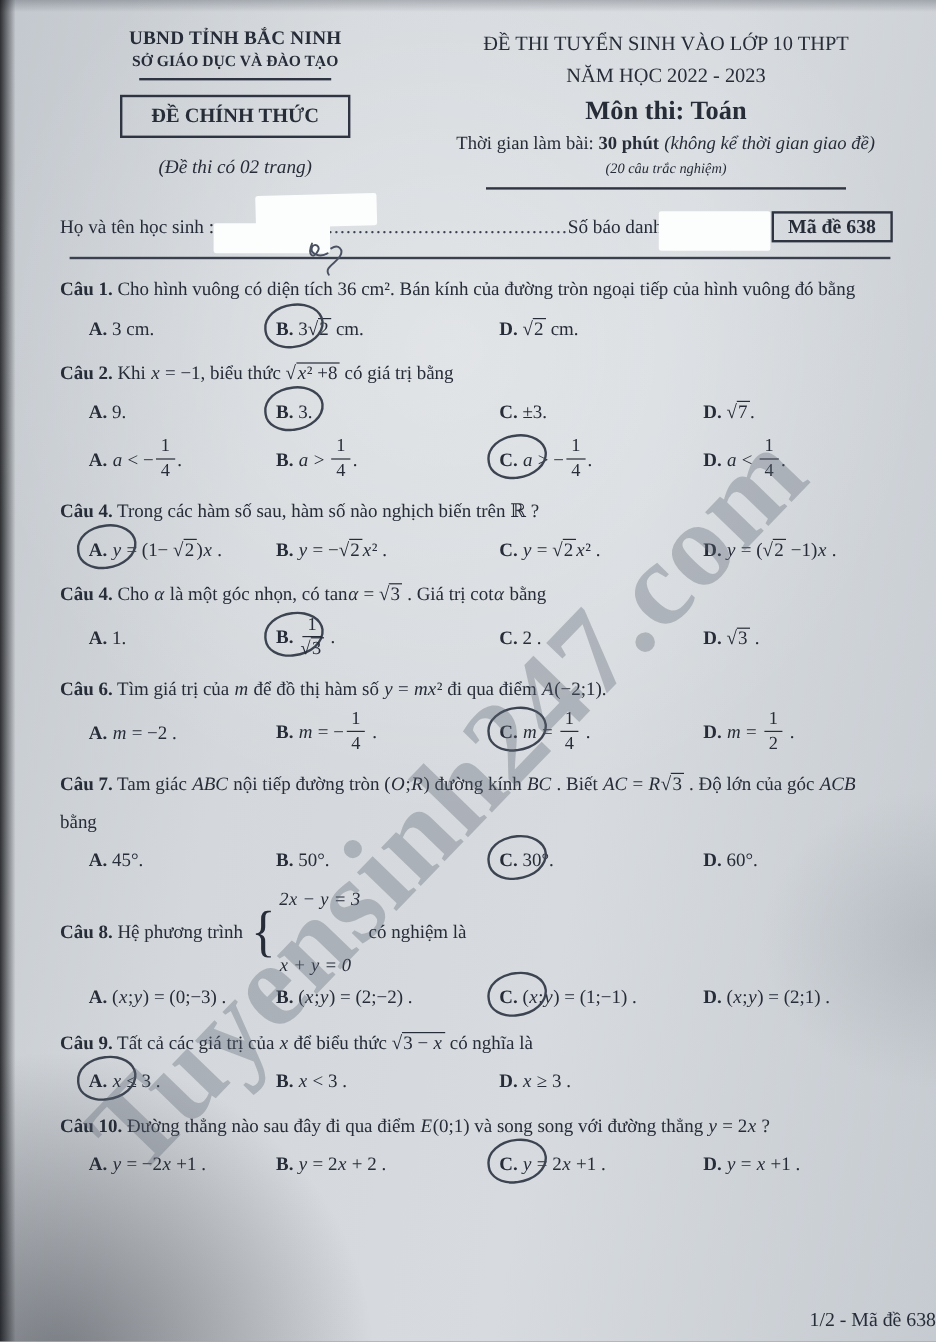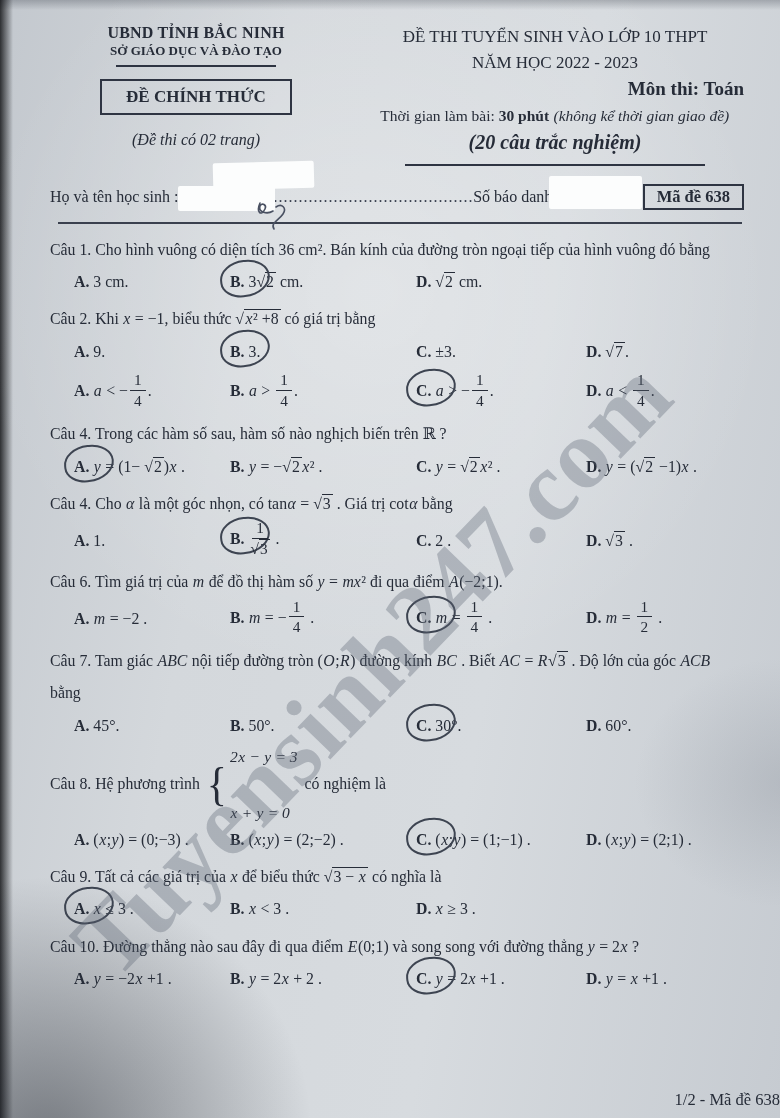--- a/index.html
+++ b/index.html
@@ -24,39 +24,39 @@
   
   .header{display:grid;grid-template-columns:292px 1fr;column-gap:24px;position:relative;z-index:2;}
   .h-left{text-align:center;}
   .h-org1{font-weight:700;font-size:16px;letter-spacing:.2px;}
   .h-org2{font-weight:700;font-size:13px;margin-top:1px;}
   .rule-sm{width:160px;border-top:2px solid #2e3442;margin:6px auto 12px;}
   .box-official{display:inline-block;border:2px solid #2e3442;padding:6px 24px;font-weight:700;font-size:17px;text-align:center;}
   .h-note{font-style:italic;font-size:16px;margin-top:16px;}
   .h-right{text-align:center;}
   .h-title{font-weight:400;font-size:17px;line-height:1.5;}
-  .h-subject{font-weight:700;font-size:19px;line-height:1.5;text-align:right;}
+  .h-subject{font-weight:700;font-size:22px;line-height:1.5;}
   .h-time{font-size:15.5px;line-height:1.5;}
-  .h-count{font-weight:700;font-style:italic;font-size:20px;line-height:1.5;}
+  .h-count{font-weight:400;font-style:italic;font-size:12px;line-height:1.5;}
   .rule-md{width:300px;border-top:2px solid #2e3442;margin:7px auto 0;}
   
   .student-row{display:flex;align-items:baseline;margin-top:18px;font-size:16px;position:relative;z-index:2;}
   .sr-dots{flex:1;overflow:hidden;white-space:nowrap;letter-spacing:1px;color:#3a4150;}
   .sr-dots2{width:72px;overflow:hidden;white-space:nowrap;letter-spacing:1px;color:#3a4150;}
   .code-box{border:2px solid #2e3442;font-weight:700;font-size:16.5px;padding:1px 12px;margin-left:10px;white-space:nowrap;}
   .full-rule{border-top:2.2px solid #3a404e;margin:12px 2px 10px 8px;position:relative;z-index:2;}
   .redact{position:absolute;background:#fcfdfd;border-radius:2px;z-index:3;}
   .redact.r1{left:213px;top:162px;width:101px;height:27px;transform:rotate(-1.5deg);}
   .redact.r2{left:178px;top:186px;width:97px;height:25px;}
   .redact.r3{left:549px;top:176px;width:93px;height:33px;}
   .scribble{position:absolute;left:252px;top:200px;z-index:3;}
   
   .questions{position:relative;z-index:2;padding-bottom:34px;}
   .stem{font-size:15.8px;line-height:2.05;}
-  .qnum{font-weight:400;}
+  .qnum{font-weight:700;}
   .opts{display:grid;grid-template-columns:156px 186px 170px 1fr;padding-left:24px;margin:1px 0 7px;font-size:15.8px;line-height:1.85;align-items:center;}
   .olab{font-weight:700;position:relative;display:inline-block;margin-right:4px;}
   .opt.circled .olab::after{
     content:"";position:absolute;left:-10px;top:-7px;width:46px;height:33px;
     border:2.2px solid #3d4451;border-radius:52% 48% 55% 45%;transform:rotate(-6deg);
     pointer-events:none;
   }
   
   .sq{white-space:nowrap;}
   .rad{border-top:1.3px solid currentColor;padding:0 2px 0 1px;}

